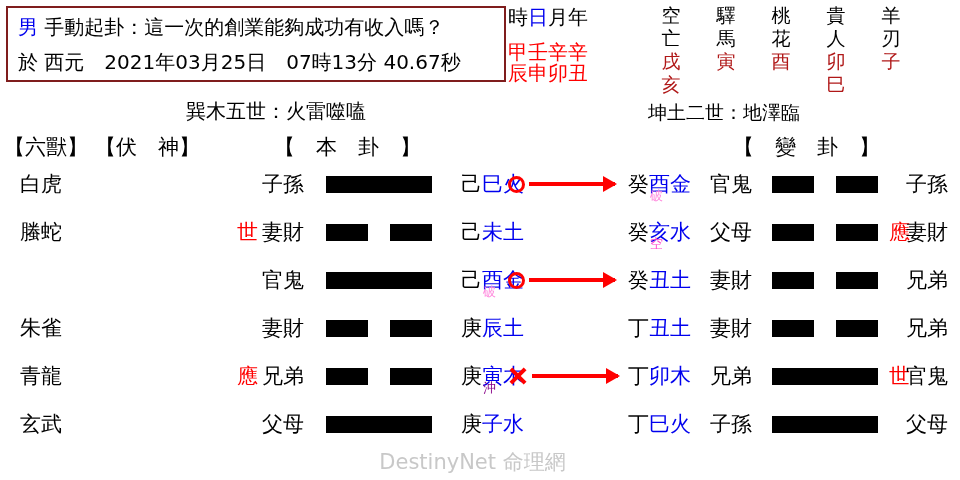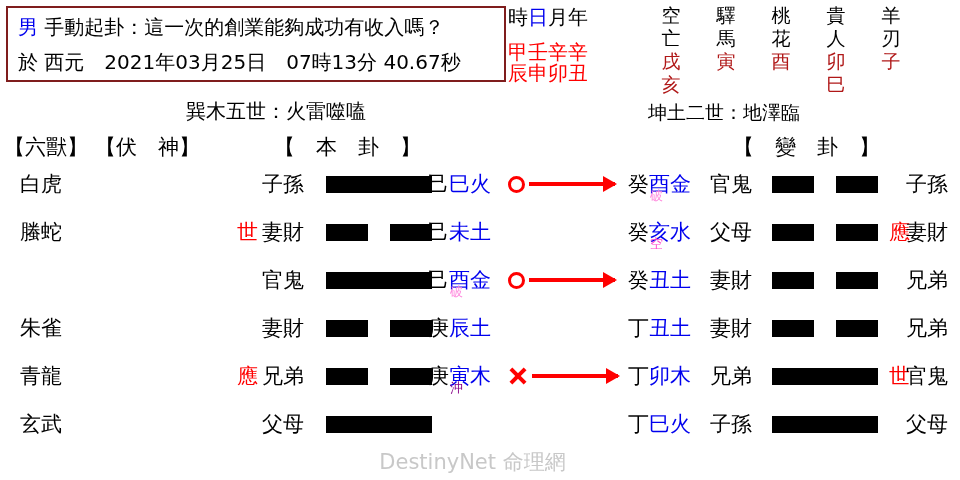--- a/index.html
+++ b/index.html
@@ -104,21 +104,21 @@
     align-items: center;
     white-space: nowrap;
     font-size: 21px;
   }
 
   .c-beast    { left: 20px;  width: 80px; }
   .c-hidden   { left: 100px; width: 120px; }
   .c-shiyao-l { left: 228px; width: 30px; justify-content: flex-end; }
   .c-liuqin-l { left: 262px; width: 60px; }
   .c-line-l   { left: 326px; width: 106px; }
-  .c-ganzhi-l { left: 428px; width: 80px; }
+  .c-ganzhi-l { left: 461px; width: 80px; }
   .c-mark     { left: 508px; width: 120px; }
   .c-ganzhi-r { left: 628px; width: 80px; }
   .c-liuqin-r { left: 710px; width: 60px; }
   .c-line-r   { left: 772px; width: 106px; }
   .c-shiyao-r { left: 880px; width: 30px; justify-content: flex-end; }
   .c-liuqin-r2{ left: 906px; width: 60px; }
 
   
   .yao { position: relative; width: 106px; height: 17px; }
   .yao .bar {
@@ -467,20 +467,23 @@
       <div class="cell c-hidden"></div>
       <div class="cell c-shiyao-l"></div>
       <div class="cell c-liuqin-l">
         <span>父母</span>
       </div>
       <div class="cell c-line-l">
         <div class="yao yang">
           <span class="bar"></span>
         </div>
       </div>
+      <div class="cell c-ganzhi-l">
+        <span class="gz"><span class="stem">庚</span><span class="branch">子水</span></span>
+      </div>
       <div class="cell c-mark"></div>
       <div class="cell c-ganzhi-r">
         <span class="gz"><span class="stem">丁</span><span class="branch">巳火</span></span>
       </div>
       <div class="cell c-liuqin-r">
         <span>子孫</span>
       </div>
       <div class="cell c-line-r">
         <div class="yao yang">
           <span class="bar"></span>

